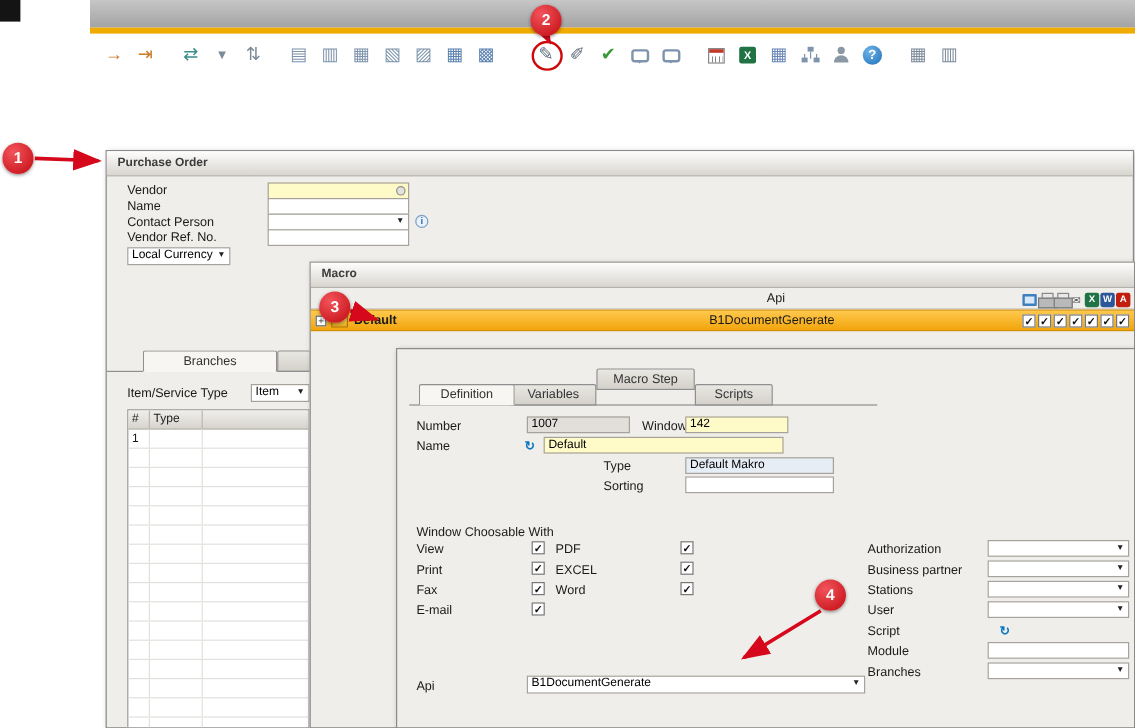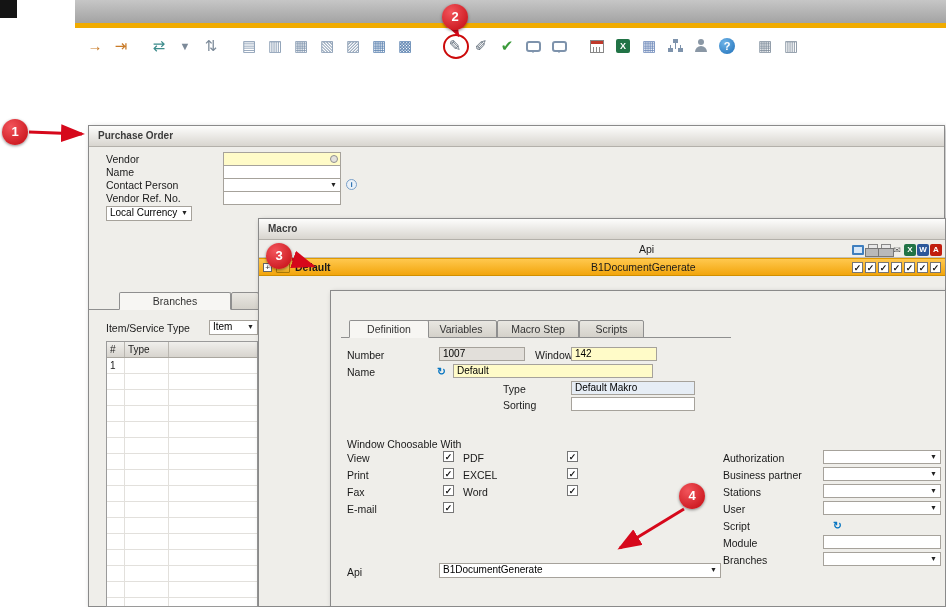--- a/index.html
+++ b/index.html
@@ -344,21 +344,21 @@
       <span class="cb">✓</span>
       <span class="cb">✓</span>
     </div>
   </div>
 </div>
 
 <div class="win" style="left:330px;top:290px;width:616px;height:317px;z-index:15">
 
   <div class="tab active" style="left:18px;top:29px;width:80px"><span>Definition</span></div>
   <div class="tab" style="left:94px;top:29px;width:72px"><span>Variables</span></div>
-  <div class="tab" style="left:166px;top:29px;width:82px"><span>Macro Step</span></div>
+  <div class="tab" style="left:166px;top:16px;width:82px"><span>Macro Step</span></div>
   <div class="tab" style="left:248px;top:29px;width:65px"><span>Scripts</span></div>
   <div class="tabline" style="left:10px;top:29px;width:390px;height:18px"></div>
 
   <span class="lbl" style="left:16px;top:58px">Number</span>
   <div class="field grayf" style="left:108px;top:56px;width:86px"><span>1007</span></div>
   <span class="lbl" style="left:204px;top:58px">Window</span>
   <div class="field yellow" style="left:240px;top:56px;width:86px"><span>142</span></div>
 
   <span class="lbl" style="left:16px;top:75px">Name</span>
   <span class="lbl" style="left:106px;top:74px;color:#0B77C2;font-weight:bold">↻</span>

